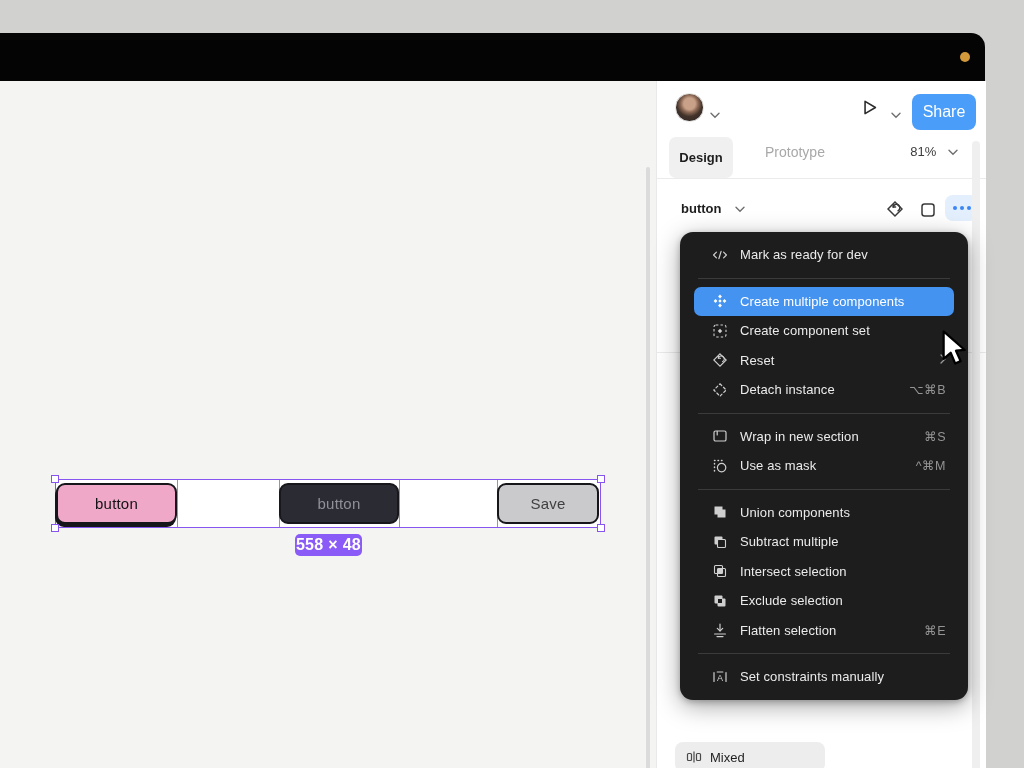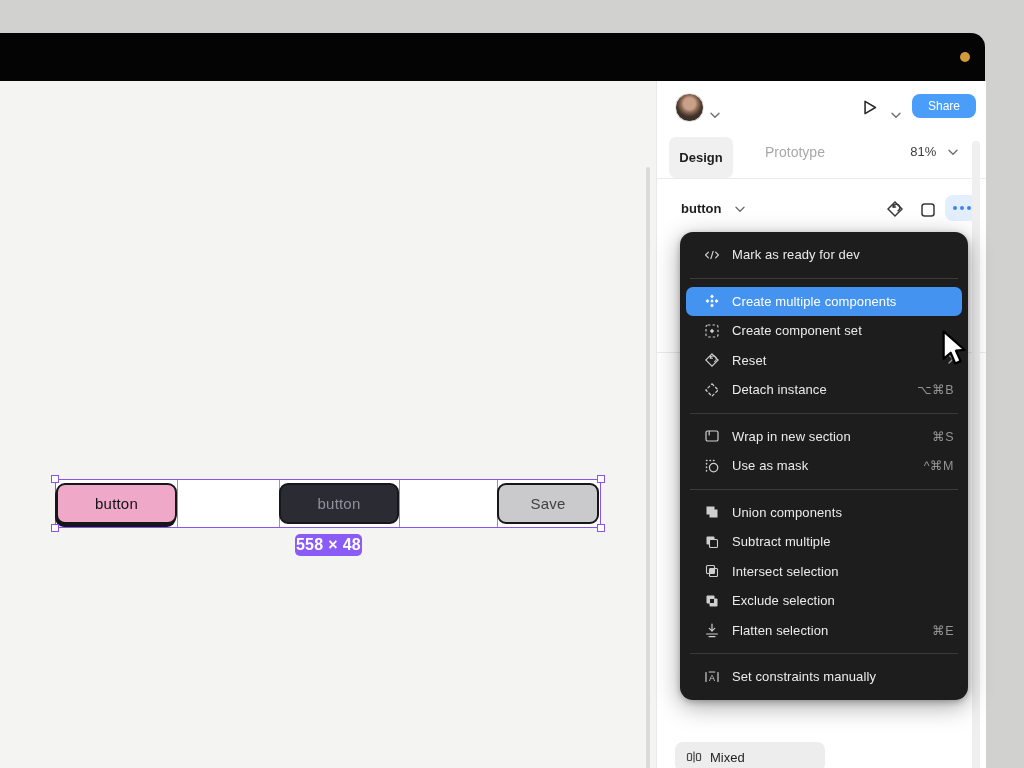--- a/index.html
+++ b/index.html
@@ -67,22 +67,22 @@
   }
   .avatar {
     position:absolute; left:18px; top:12px; width:29px; height:29px; border-radius:50%;
     background:
       radial-gradient(circle at 50% 36%, #c9a189 0 26%, #8a6753 40%, #42332b 58%, #2c2320 100%);
     border:1px solid #e2e2e2; cursor:pointer;
   }
   .chev { position:absolute; cursor:pointer; }
   .play-btn { position:absolute; left:203px; top:17px; cursor:pointer; }
   .share-btn {
-    position:absolute; left:255px; top:13px; width:64px; height:24px;
-    border:none; border-radius:8px; color:#fff; font-size:12px; font-weight:400;
+    position:absolute; left:255px; top:13px; width:64px; height:36px;
+    border:none; border-radius:8px; color:#fff; font-size:16px; font-weight:400;
     display:flex; align-items:center; justify-content:center; cursor:pointer;
     font-family:inherit;
   }
   .tab-design {
     position:absolute; left:12px; top:56px; width:64px; height:41px;
     background:#f0f0f0; border-radius:7px; display:flex; align-items:center; justify-content:center;
     font-size:13px; font-weight:600; color:#1e1e1e; cursor:pointer;
   }
   .tab-prototype {
     position:absolute; left:108px; top:63px; font-size:14px; color:#a8a8a8; cursor:pointer;
@@ -102,21 +102,21 @@
   .more-pill i { width:4px; height:4px; border-radius:50%; background:#3c86f4; }
   .mixed-pill {
     position:absolute; left:18px; top:661px; width:150px; height:30px;
     background:#ededed; border-radius:8px; display:flex; align-items:center;
     padding-left:11px; gap:8px; cursor:pointer;
   }
   .mixed-pill .lbl { font-size:13px; font-weight:500; color:#1e1e1e; }
   
   .ctx-menu {
     position:absolute; left:680px; top:232px; width:288px;
-    background:#1d1d1d; border-radius:13px; padding:8px 0;
+    background:#1d1d1d; border-radius:13px; padding:8px 8px;
     box-shadow:0 6px 24px rgba(0,0,0,.35), 0 2px 6px rgba(0,0,0,.25);
     z-index:10;
   }
   .mi {
     height:29.5px; margin:0 6px; padding:0 8px 0 18px; border-radius:7px;
     display:flex; align-items:center; gap:12px; color:#cfcfcf; cursor:pointer;
   }
   .mi .lab { flex:1; font-size:13px; color:#ebebeb; letter-spacing:.1px; white-space:nowrap; }
   .mi .sc  { font-size:12.5px; color:#949494; letter-spacing:.5px; }
   .mi .ic  { width:16px; height:16px; flex:0 0 16px; display:flex; align-items:center; justify-content:center; }

